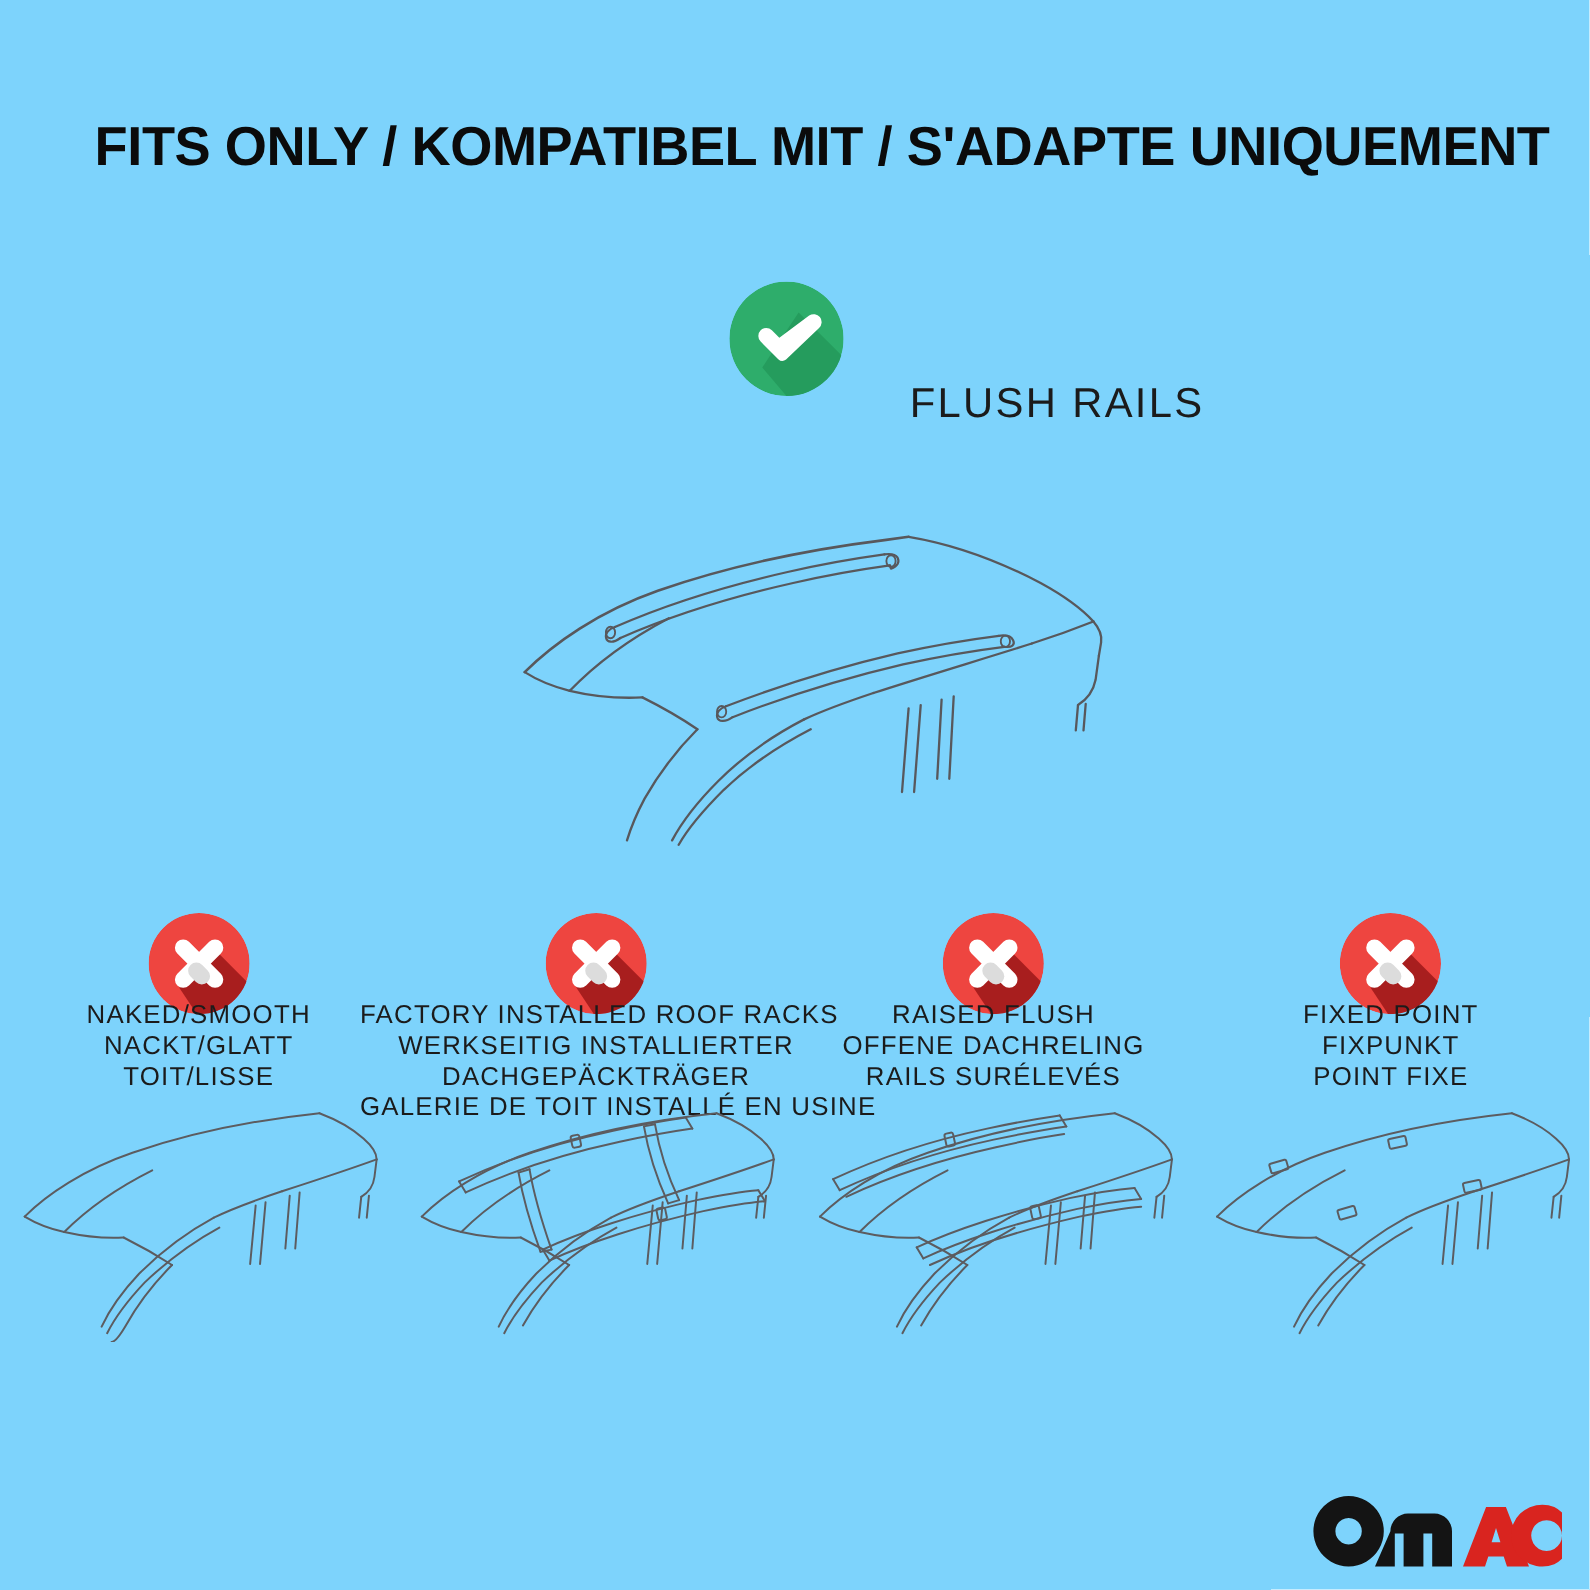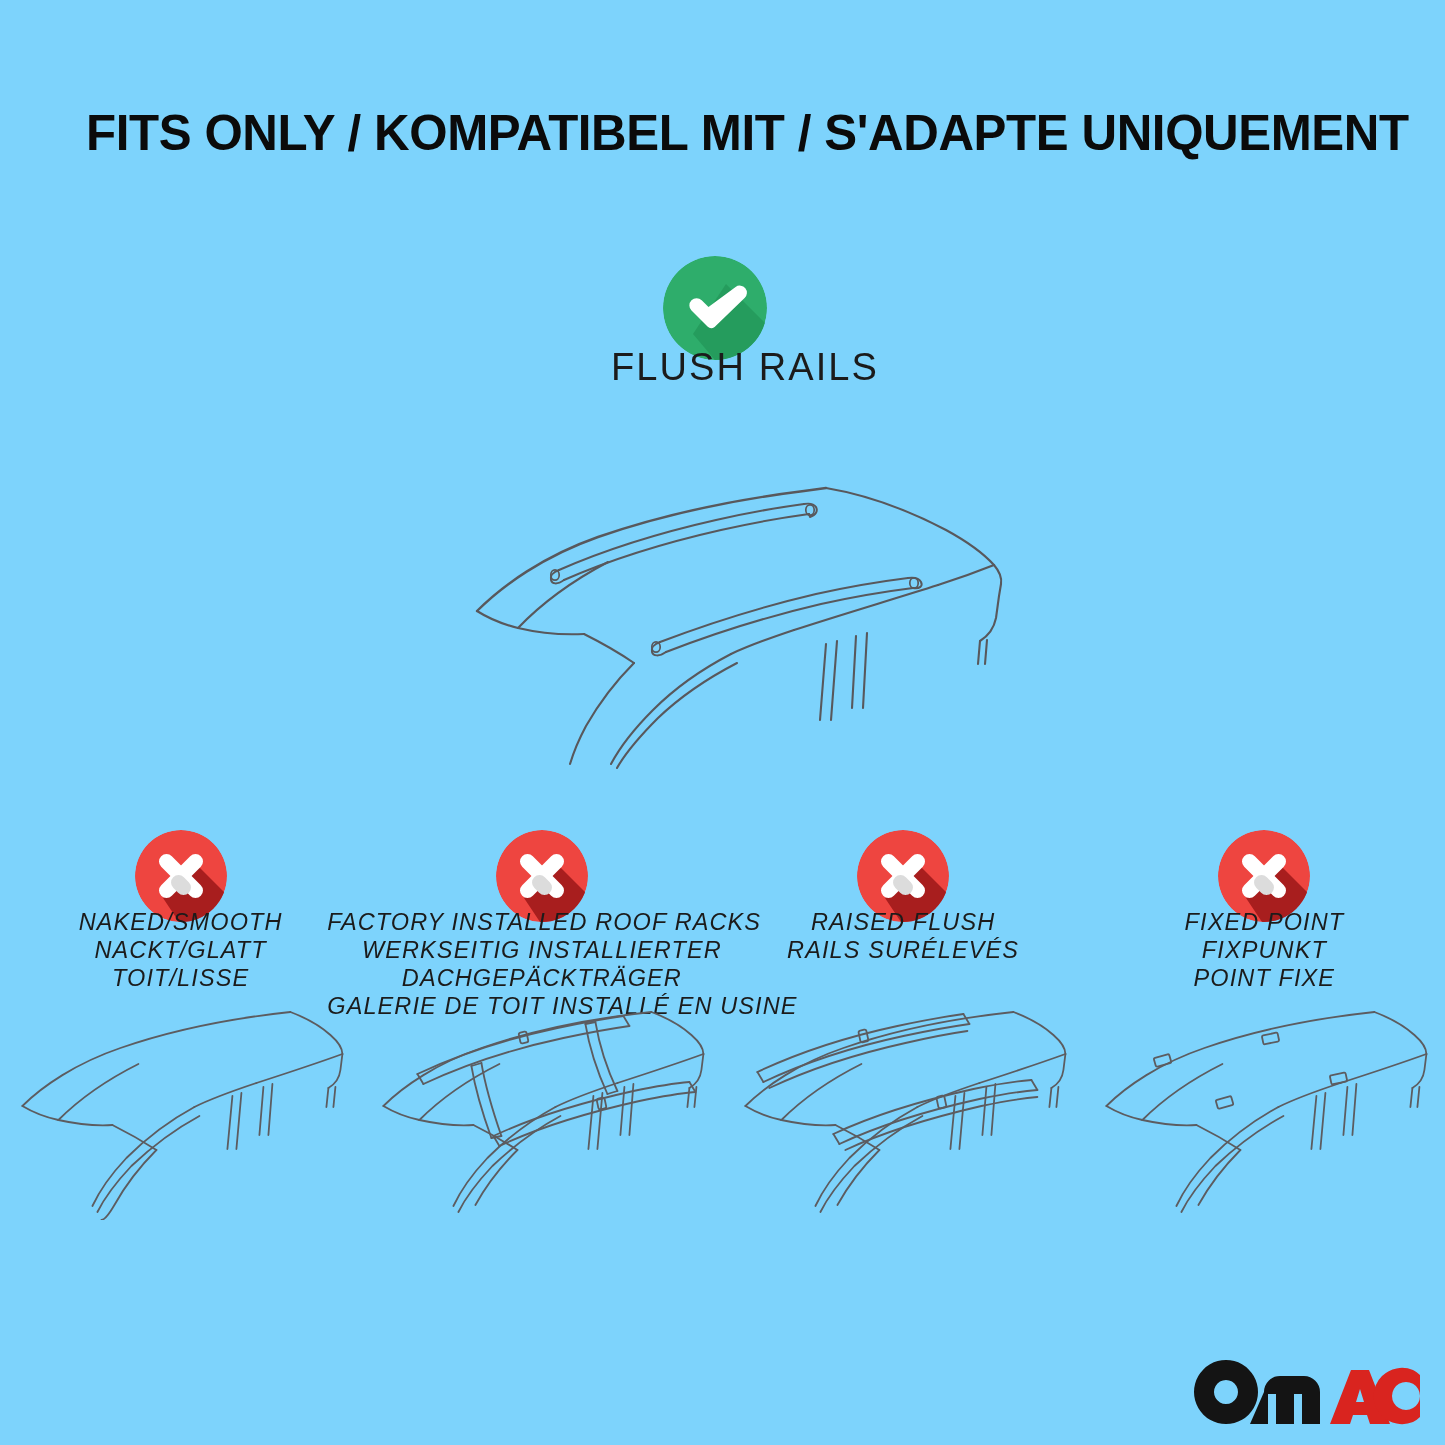--- a/index.html
+++ b/index.html
@@ -54,21 +54,21 @@
     left: 663px;
     top: 256px;
     width: 104px;
     height: 104px;
   }
   .approved-labels {
     position: absolute;
     left: 395px;
     top: 345px;
     width: 700px;
-    text-align: center;
+    text-align: right;
     font-family: "Liberation Sans", sans-serif;
     font-weight: 300;
     font-size: 38px;
     line-height: 44px;
     letter-spacing: 2.1px;
     color: #1b1b1b;
     white-space: nowrap;
   }
 
   
@@ -82,21 +82,20 @@
   .hero-art svg { display: block; width: 100%; height: 100%; }
 
   
   .cols {
     position: absolute;
     left: 0;
     top: 820px;
     width: 1445px;
     height: 420px;
     display: flex;
-    font-style: italic;
   }
   .col {
     position: relative;
     flex: 1 1 0;
     height: 100%;
   }
   .col-badge {
     position: absolute;
     left: 50%;
     top: 10px;
@@ -310,20 +309,21 @@
           <path d="M55 28 L92 65 L92 92 L44 92 L28 68 Z" fill="#A81E1E"></path>
           <g fill="#ffffff">
             <rect x="38.5" y="18" width="15" height="56" rx="7.5" transform="rotate(45 46 46)"></rect>
             <rect x="38.5" y="18" width="15" height="56" rx="7.5" transform="rotate(-45 46 46)"></rect>
           </g>
           <rect x="38.5" y="44" width="15" height="22" rx="7.5" transform="rotate(-45 46 55)" fill="#DCDCDC"></rect>
         </svg>
       </div>
       <div class="col-label wide">
         <div>RAISED FLUSH</div>
+        <div>OFFENE DACHRELING</div>
         <div>RAILS SURÉLEVÉS</div>
       </div>
       <div class="col-art">
         <svg viewBox="0 0 340 210" xmlns="http://www.w3.org/2000/svg" fill="none" stroke="#5c5c60" stroke-width="1.8" stroke-linecap="round" stroke-linejoin="round">
           <path d="M12 96 C32 76 66 53 110 38 C156 22 214 9 280 2"></path>
           <path d="M280 2 C296 8 310 16 320 25 C328 32 332 38 332 44"></path>
           <path d="M332 44 L330 60 C329 68 325 74 318 78"></path>
           <path d="M318 78 L316 97 M325 77 L323 97"></path>
           <path d="M332 44 C310 52 280 62 246 73"></path>
           <path d="M246 73 C222 81 200 89 184 97"></path>

